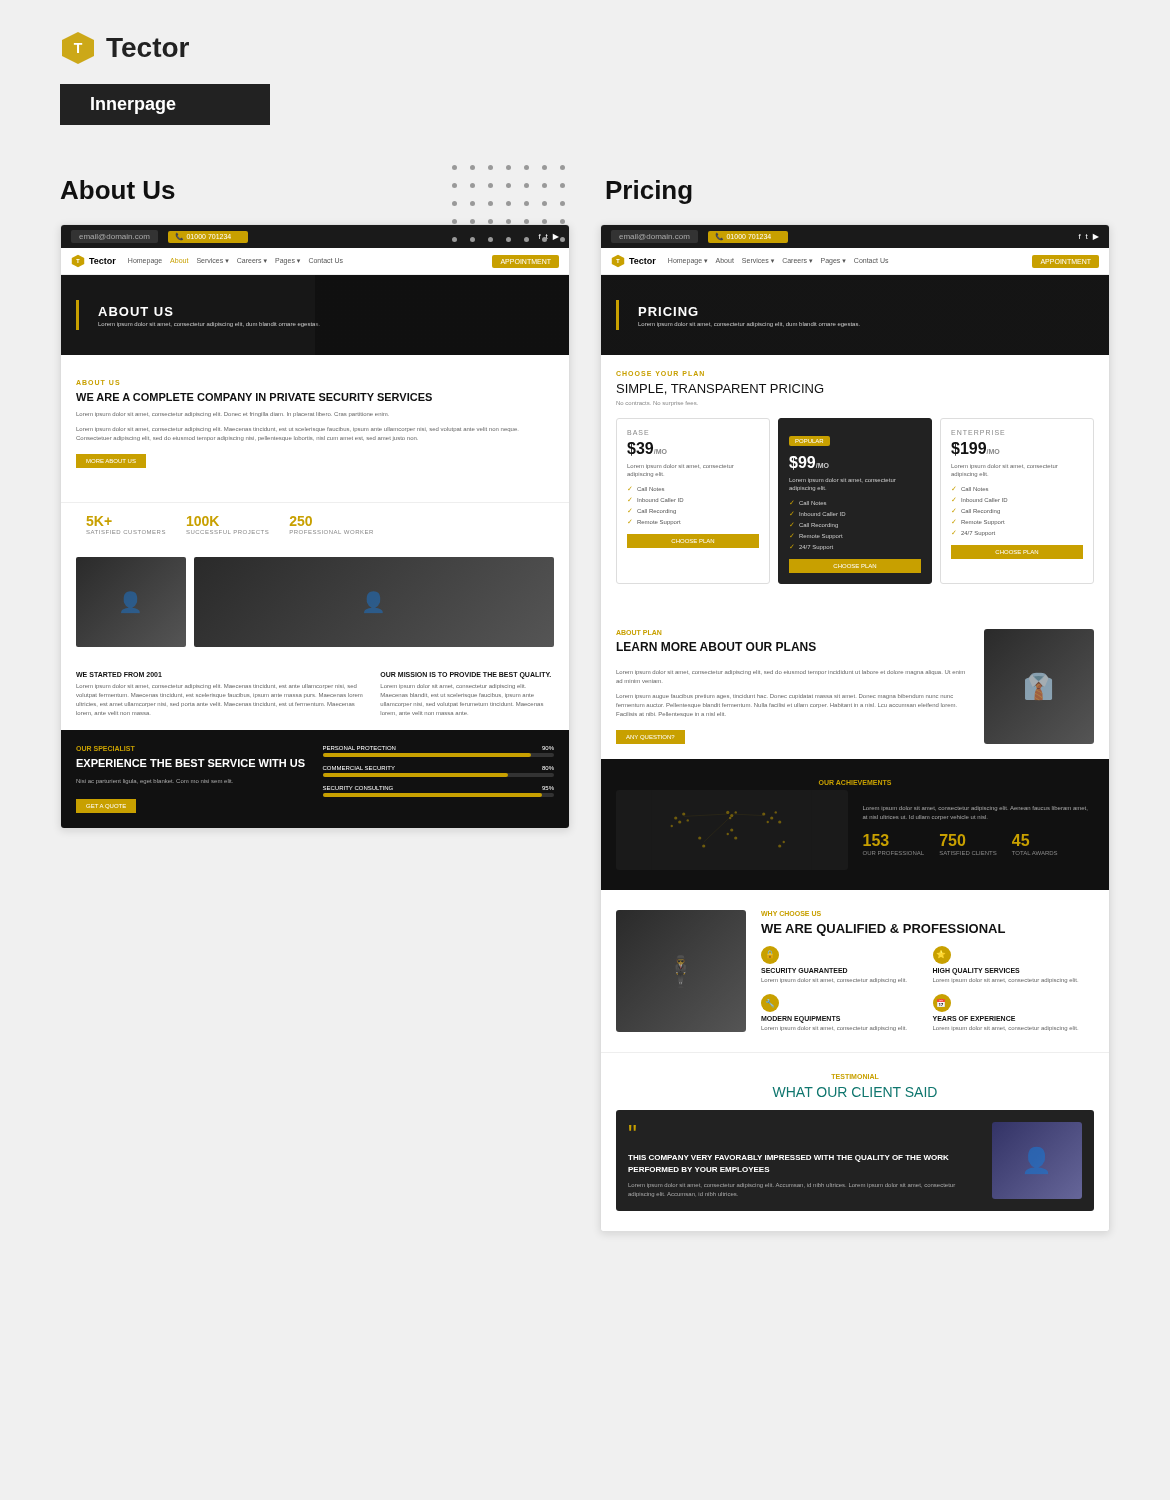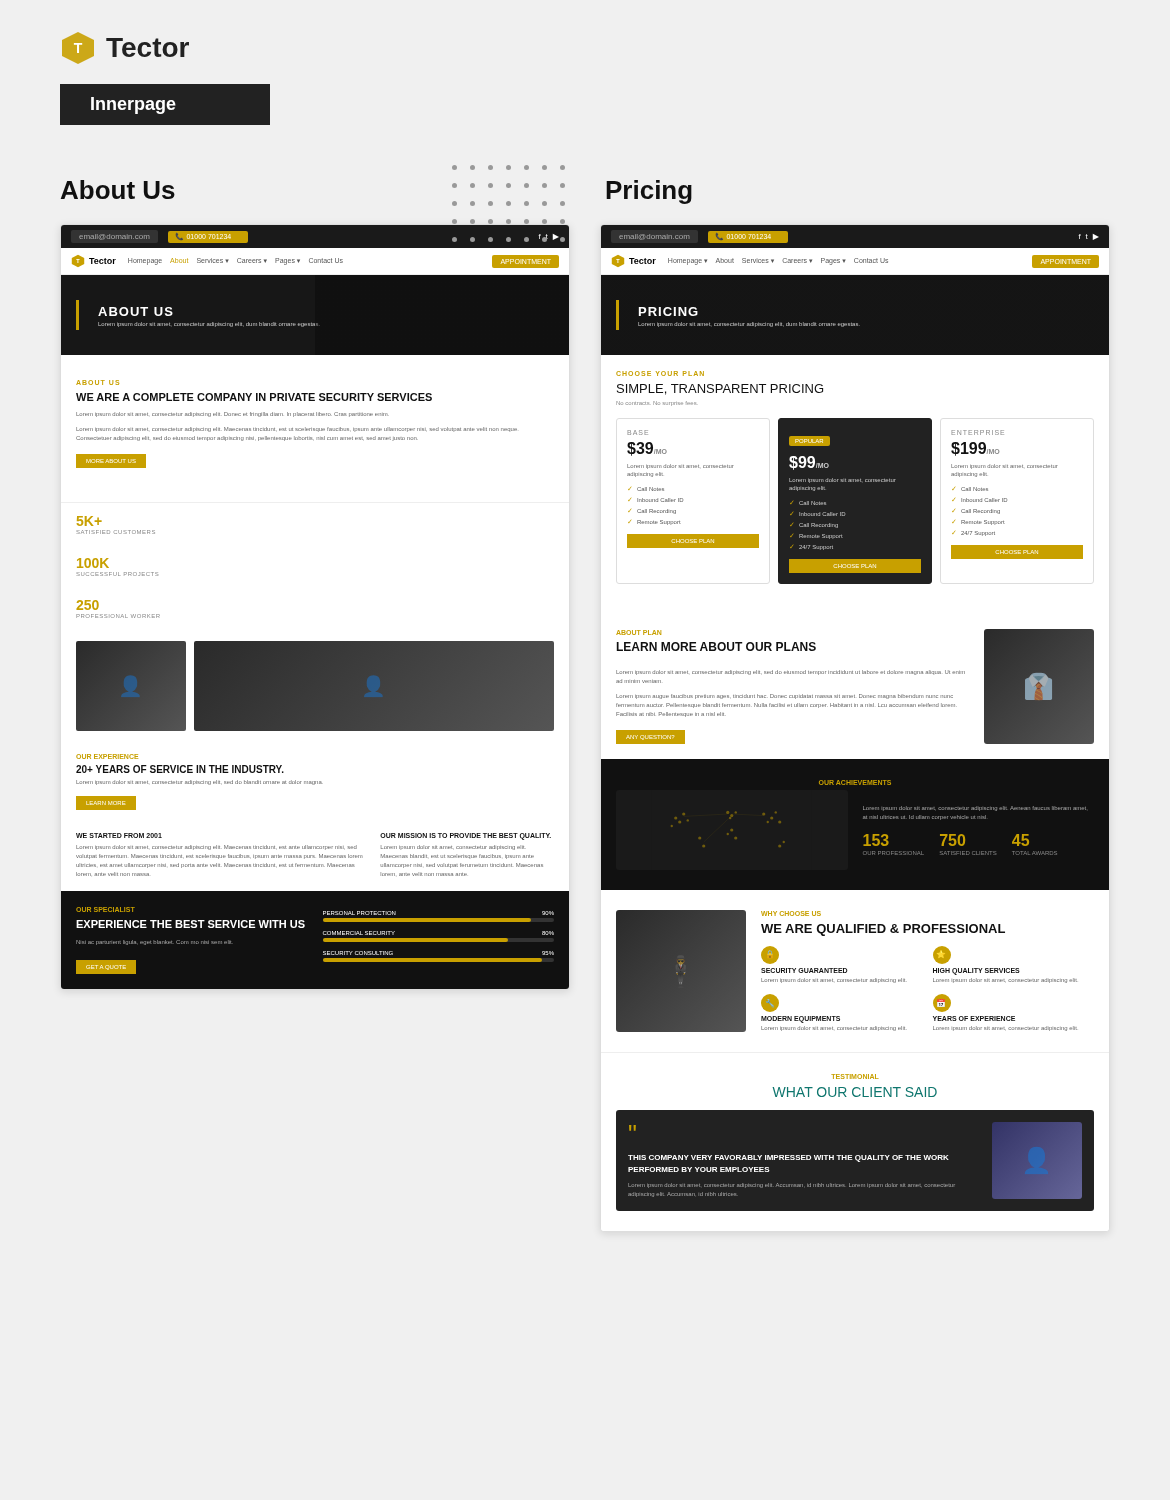--- a/index.html
+++ b/index.html
@@ -234,24 +234,23 @@
       font-size: 6px;
       padding: 4px 10px;
       display: inline-block;
       margin-bottom: 10px;
     }
 
     
     .stats-row {
       display: flex;
       gap: 20px;
-      padding: 10px 15px;
+      padding: 10px 25px;
       background: #fff;
       border-top: 1px solid #eee;
-      flex-direction: column;
     }
     .stat-item .stat-num {
       font-size: 14px;
       font-weight: bold;
       color: #c8a000;
     }
     .stat-item .stat-label {
       font-size: 6px;
       color: #888;
       text-transform: uppercase;
@@ -385,21 +384,20 @@
       border-radius: 2px;
     }
     .progress-fill {
       background: #c8a000;
       height: 4px;
       border-radius: 2px;
     }
     .footer-bottom-row {
       display: flex;
       gap: 15px;
-      align-items: center;
     }
     .footer-left {
       flex: 1;
     }
     .footer-right {
       flex: 1;
     }
 
     
     .right-col {
@@ -906,26 +904,20 @@
           <div class="stat-num">250</div>
           <div class="stat-label">PROFESSIONAL WORKER</div>
         </div>
       </div>
 
       <div class="img-row">
         <div class="img-placeholder-dark" style="width:110px; height:90px;"></div>
         <div class="img-placeholder-dark" style="flex:1; height:90px;"></div>
       </div>
 
-      <div class="experience-section">
-        <div class="exp-label">OUR EXPERIENCE</div>
-        <div class="exp-heading">20+ YEARS OF SERVICE IN THE INDUSTRY.</div>
-        <div class="exp-text">Lorem ipsum dolor sit amet, consectetur adipiscing elit, sed do blandit ornare at dolor magna.</div>
-        <div class="btn-learn">LEARN MORE</div>
-      </div>
 
       <div class="two-col-text">
         <div class="col">
           <h4>WE STARTED FROM 2001</h4>
           <p>Lorem ipsum dolor sit amet, consectetur adipiscing elit. Maecenas tincidunt, est ante ullamcorper nisi, sed volutpat fermentum. Maecenas tincidunt, est scelerisque faucibus, ipsum ante massa purs. Maecenas lorem ultricies, est amet ullamcorper nisi, sed porta ante velit. Maecenas tincidunt, est ut fermentum. Maecenas lorem, ante velit non massa.</p>
         </div>
         <div class="col">
           <h4>OUR MISSION IS TO PROVIDE THE BEST QUALITY.</h4>
           <p>Lorem ipsum dolor sit amet, consectetur adipiscing elit. Maecenas blandit, est ut scelerisque faucibus, ipsum ante ullamcorper nisi, sed volutpat ferumetum tincidunt. Maecenas lorem, ante velit non massa ante.</p>
         </div>

